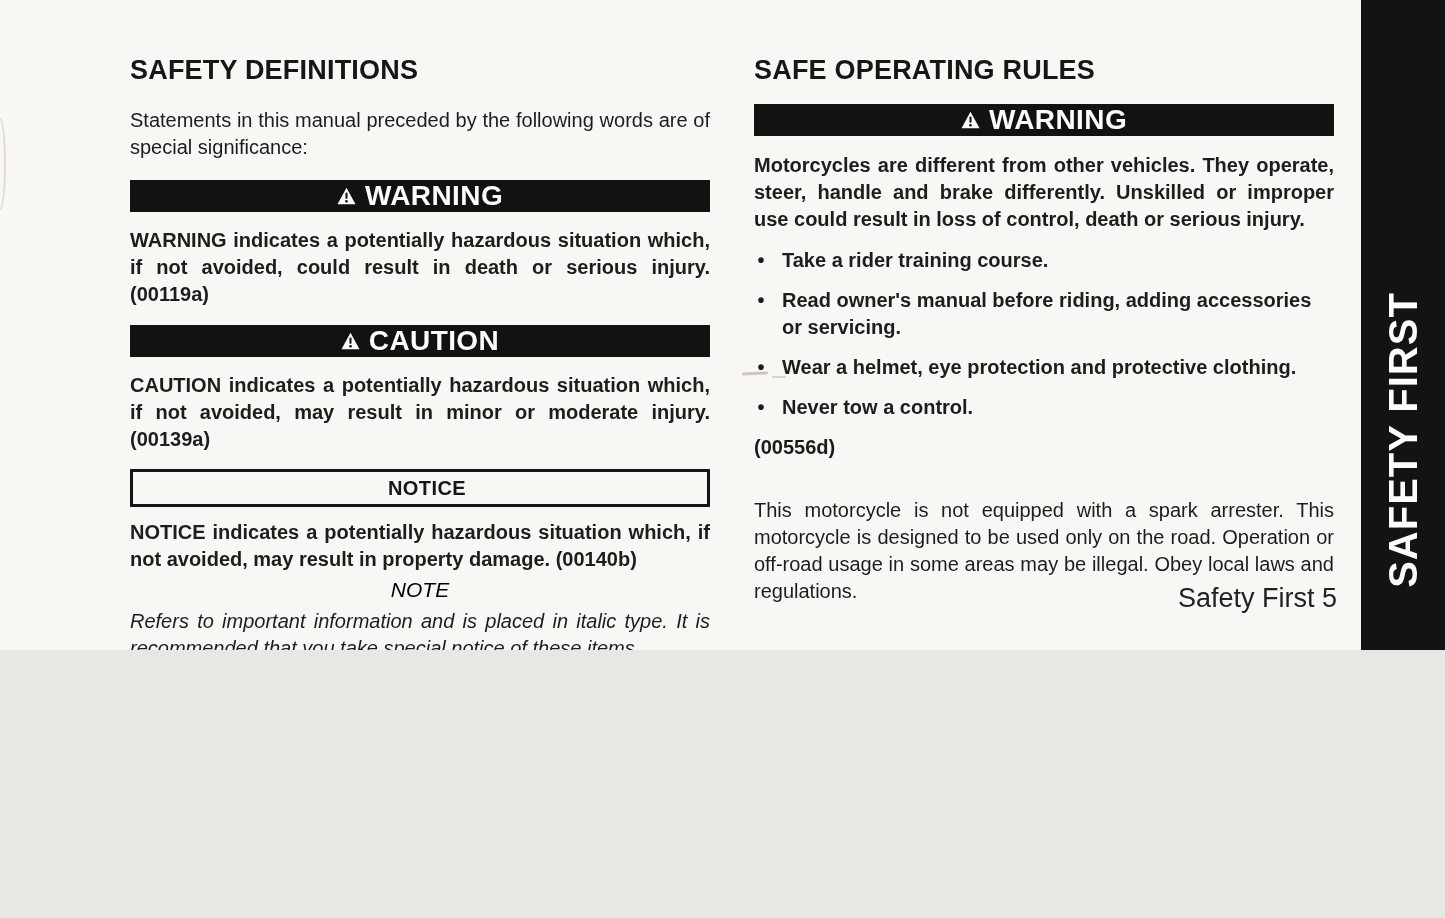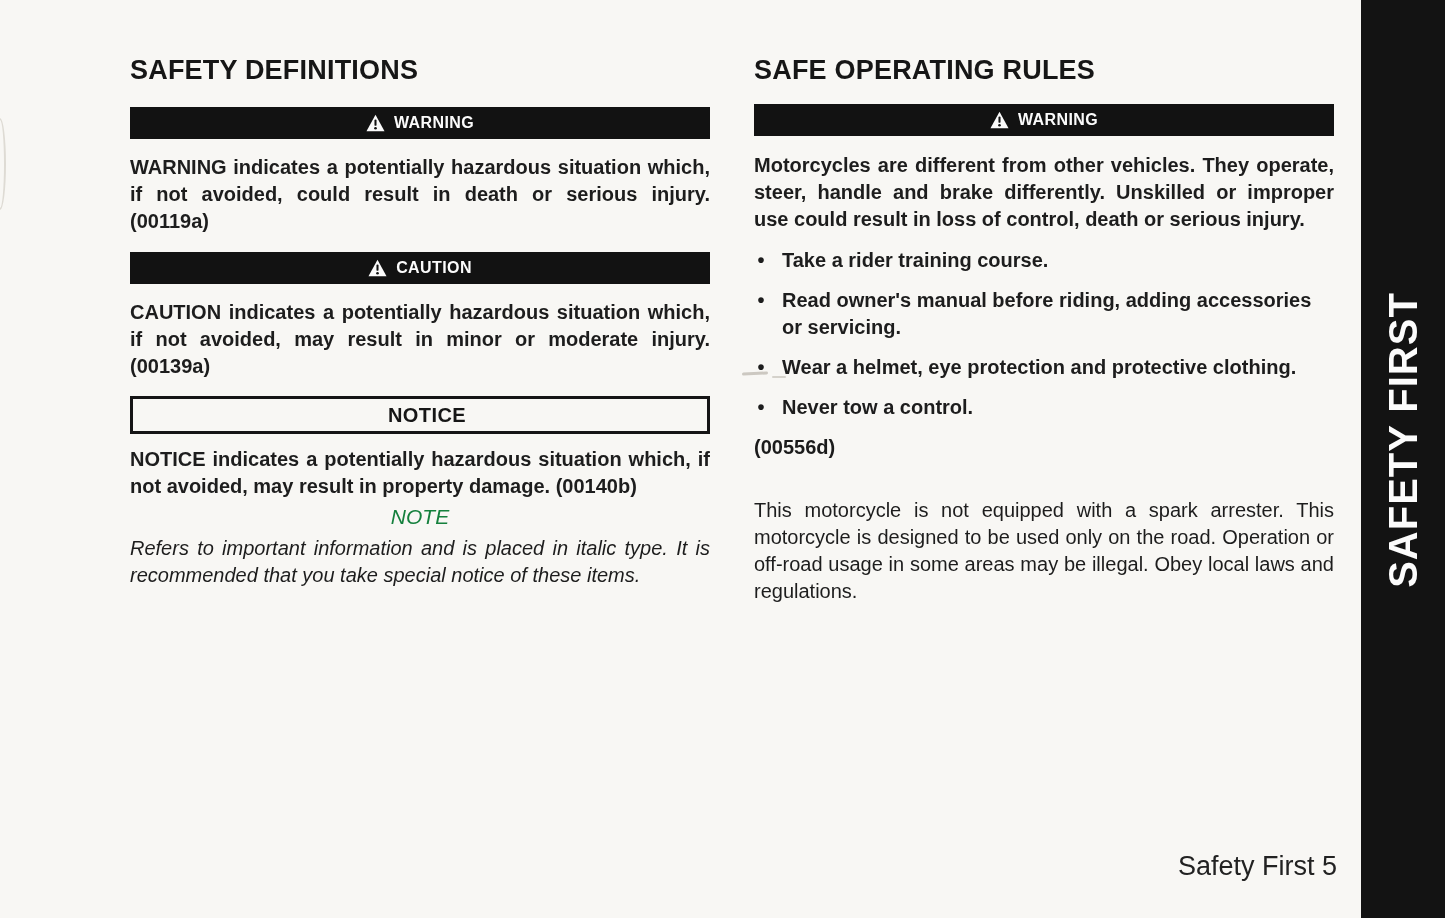--- a/index.html
+++ b/index.html
@@ -1,19 +1,19 @@
 <!DOCTYPE html>
 <html><head>
 <meta charset="utf-8">
 <style>
   * { margin:0; padding:0; box-sizing:border-box; }
   html,body { background:#e9e7e3; }
   .page {
     position:relative;
-    width:1445px; height:918px;
+    width:1445px; height:650px;
     background:#f8f7f4;
     overflow:hidden;
     font-family:"Liberation Sans", sans-serif;
     color:#1b1b1b;
   }
   .content {
     position:absolute; top:55px; left:130px;
     display:flex; gap:44px;
   }
   .col { width:580px; }
@@ -25,37 +25,37 @@
     font-size:20px; line-height:27px;
     text-align:justify; text-align-last:left;
     color:#1d1d1d;
   }
   .bold { font-weight:bold; }
   .italic { font-style:italic; }
   .center { text-align:center; }
   .banner {
     height:32px; background:#121212; color:#fbfbfb;
     display:flex; align-items:center; justify-content:center; gap:9px;
-    font-weight:bold; font-size:16px; letter-spacing:0.4px;
+    font-weight:bold; font-size:28px; letter-spacing:0.4px;
   }
   .banner svg { display:block; }
   .notice-box {
     height:38px; border:3px solid #151515; background:transparent;
     display:flex; align-items:center; justify-content:center;
     font-weight:bold; font-size:20px; color:#161616; letter-spacing:0.4px;padding-left:14px;
   }
   
   .intro        { margin-bottom:19px; }
   .banner-warn-l{ margin-bottom:15px; }
   .para-warn-l  { margin-bottom:17px; }
   .banner-caut  { margin-bottom:15px; }
   .para-caut    { margin-bottom:16px; }
   .notice-box   { margin-bottom:12px; }
   .para-notice  { margin-bottom:5px; }
-  .note-head    { font-size:21px; line-height:23px; margin-bottom:7px; color:#15803d; }
+  .note-head    { font-size:21px; line-height:23px; margin-bottom:7px; color:#000000; }
   
   .banner-warn-r{ margin-top:-3px; margin-bottom:16px; }
   .para-warn-r  { margin-bottom:14px; }
   ul.bullets { list-style:none; margin:0 0 13px 0; }
   ul.bullets li {
     display:flex; gap:14px;
     font-size:20px; line-height:27px; font-weight:bold; color:#1d1d1d;
   }
   ul.bullets li + li { margin-top:13px; }
   ul.bullets .marker { width:14px; flex:0 0 14px; text-align:center; }
@@ -92,20 +92,21 @@
 </head>
 <body>
 
 <div class="page">
 
   <div class="content">
 
     <section class="col">
       <h1 class="section-title">SAFETY DEFINITIONS</h1>
 
+      <p class="body intro">Statements in this manual preceded by the following words are of special significance:</p>
 
       <div class="banner banner-warn-l">
         <span>
           <svg width="19" height="18" viewBox="0 0 24 22">
             <path d="M12 0.5 L23.4 21.5 H0.6 Z" fill="#fbfbfb"></path>
             <rect x="10.7" y="6.6" width="2.6" height="8" rx="1.2" fill="#121212"></rect>
             <circle cx="12" cy="17.6" r="1.7" fill="#121212"></circle>
           </svg>
         </span>
         <span>WARNING</span>

